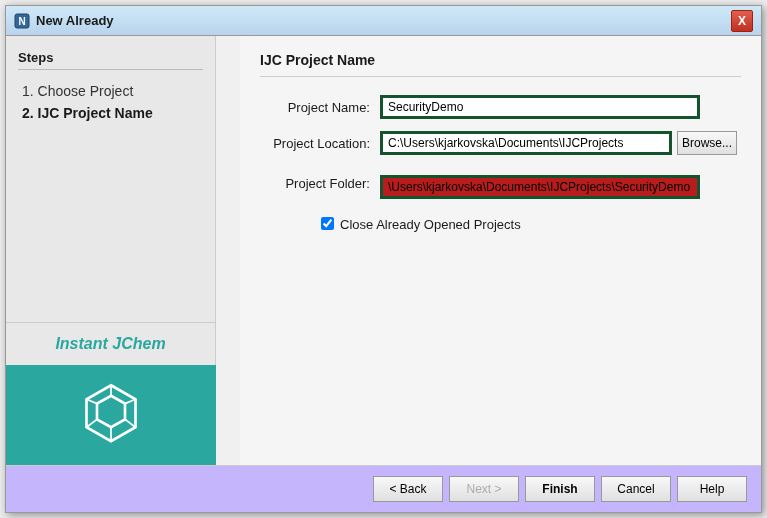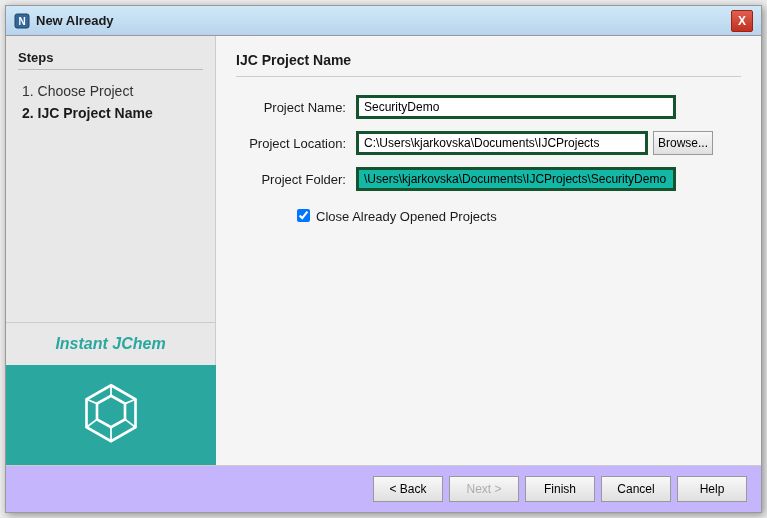--- a/index.html
+++ b/index.html
@@ -54,20 +54,21 @@
       align-items: center;
       justify-content: center;
       color: white;
       font-size: 12px;
       font-weight: bold;
     }
     .dialog-body {
       display: flex;
       flex: 1;
       overflow: hidden;
+      gap: 24px;
     }
     .sidebar {
       width: 210px;
       background: #e8e8e8;
       border-right: 1px solid #ccc;
       display: flex;
       flex-direction: column;
     }
     .sidebar-steps {
       flex: 1;
@@ -143,21 +144,22 @@
       outline: none;
     }
     .form-input.name-input {
       width: 320px;
     }
     .form-input.location-input {
       width: 292px;
     }
     .form-input.folder-input {
       width: 320px;
-      background: #14b8a6;
+      background: #b91c1c;
+      margin-top: 8px;
     }
     .browse-btn {
       height: 24px;
       margin-left: 5px;
       padding: 2px 4px;
       background: linear-gradient(to bottom, #f8f8f8, #e0e0e0);
       border: 1px solid #999;
       cursor: pointer;
       font-size: 12px;
     }
@@ -186,21 +188,21 @@
     .footer-btn {
       height: 26px;
       padding: 2px 14px;
       background: linear-gradient(to bottom, #f8f8f8, #e0e0e0);
       border: 1px solid #999;
       cursor: pointer;
       font-size: 12px;
       min-width: 70px;
     }
     .footer-btn.finish {
-      font-weight: normal;
+      font-weight: bold;
     }
     
     .hex-icon {
       width: 70px;
       height: 70px;
     }
   </style>
 </head>
 <body>
 

